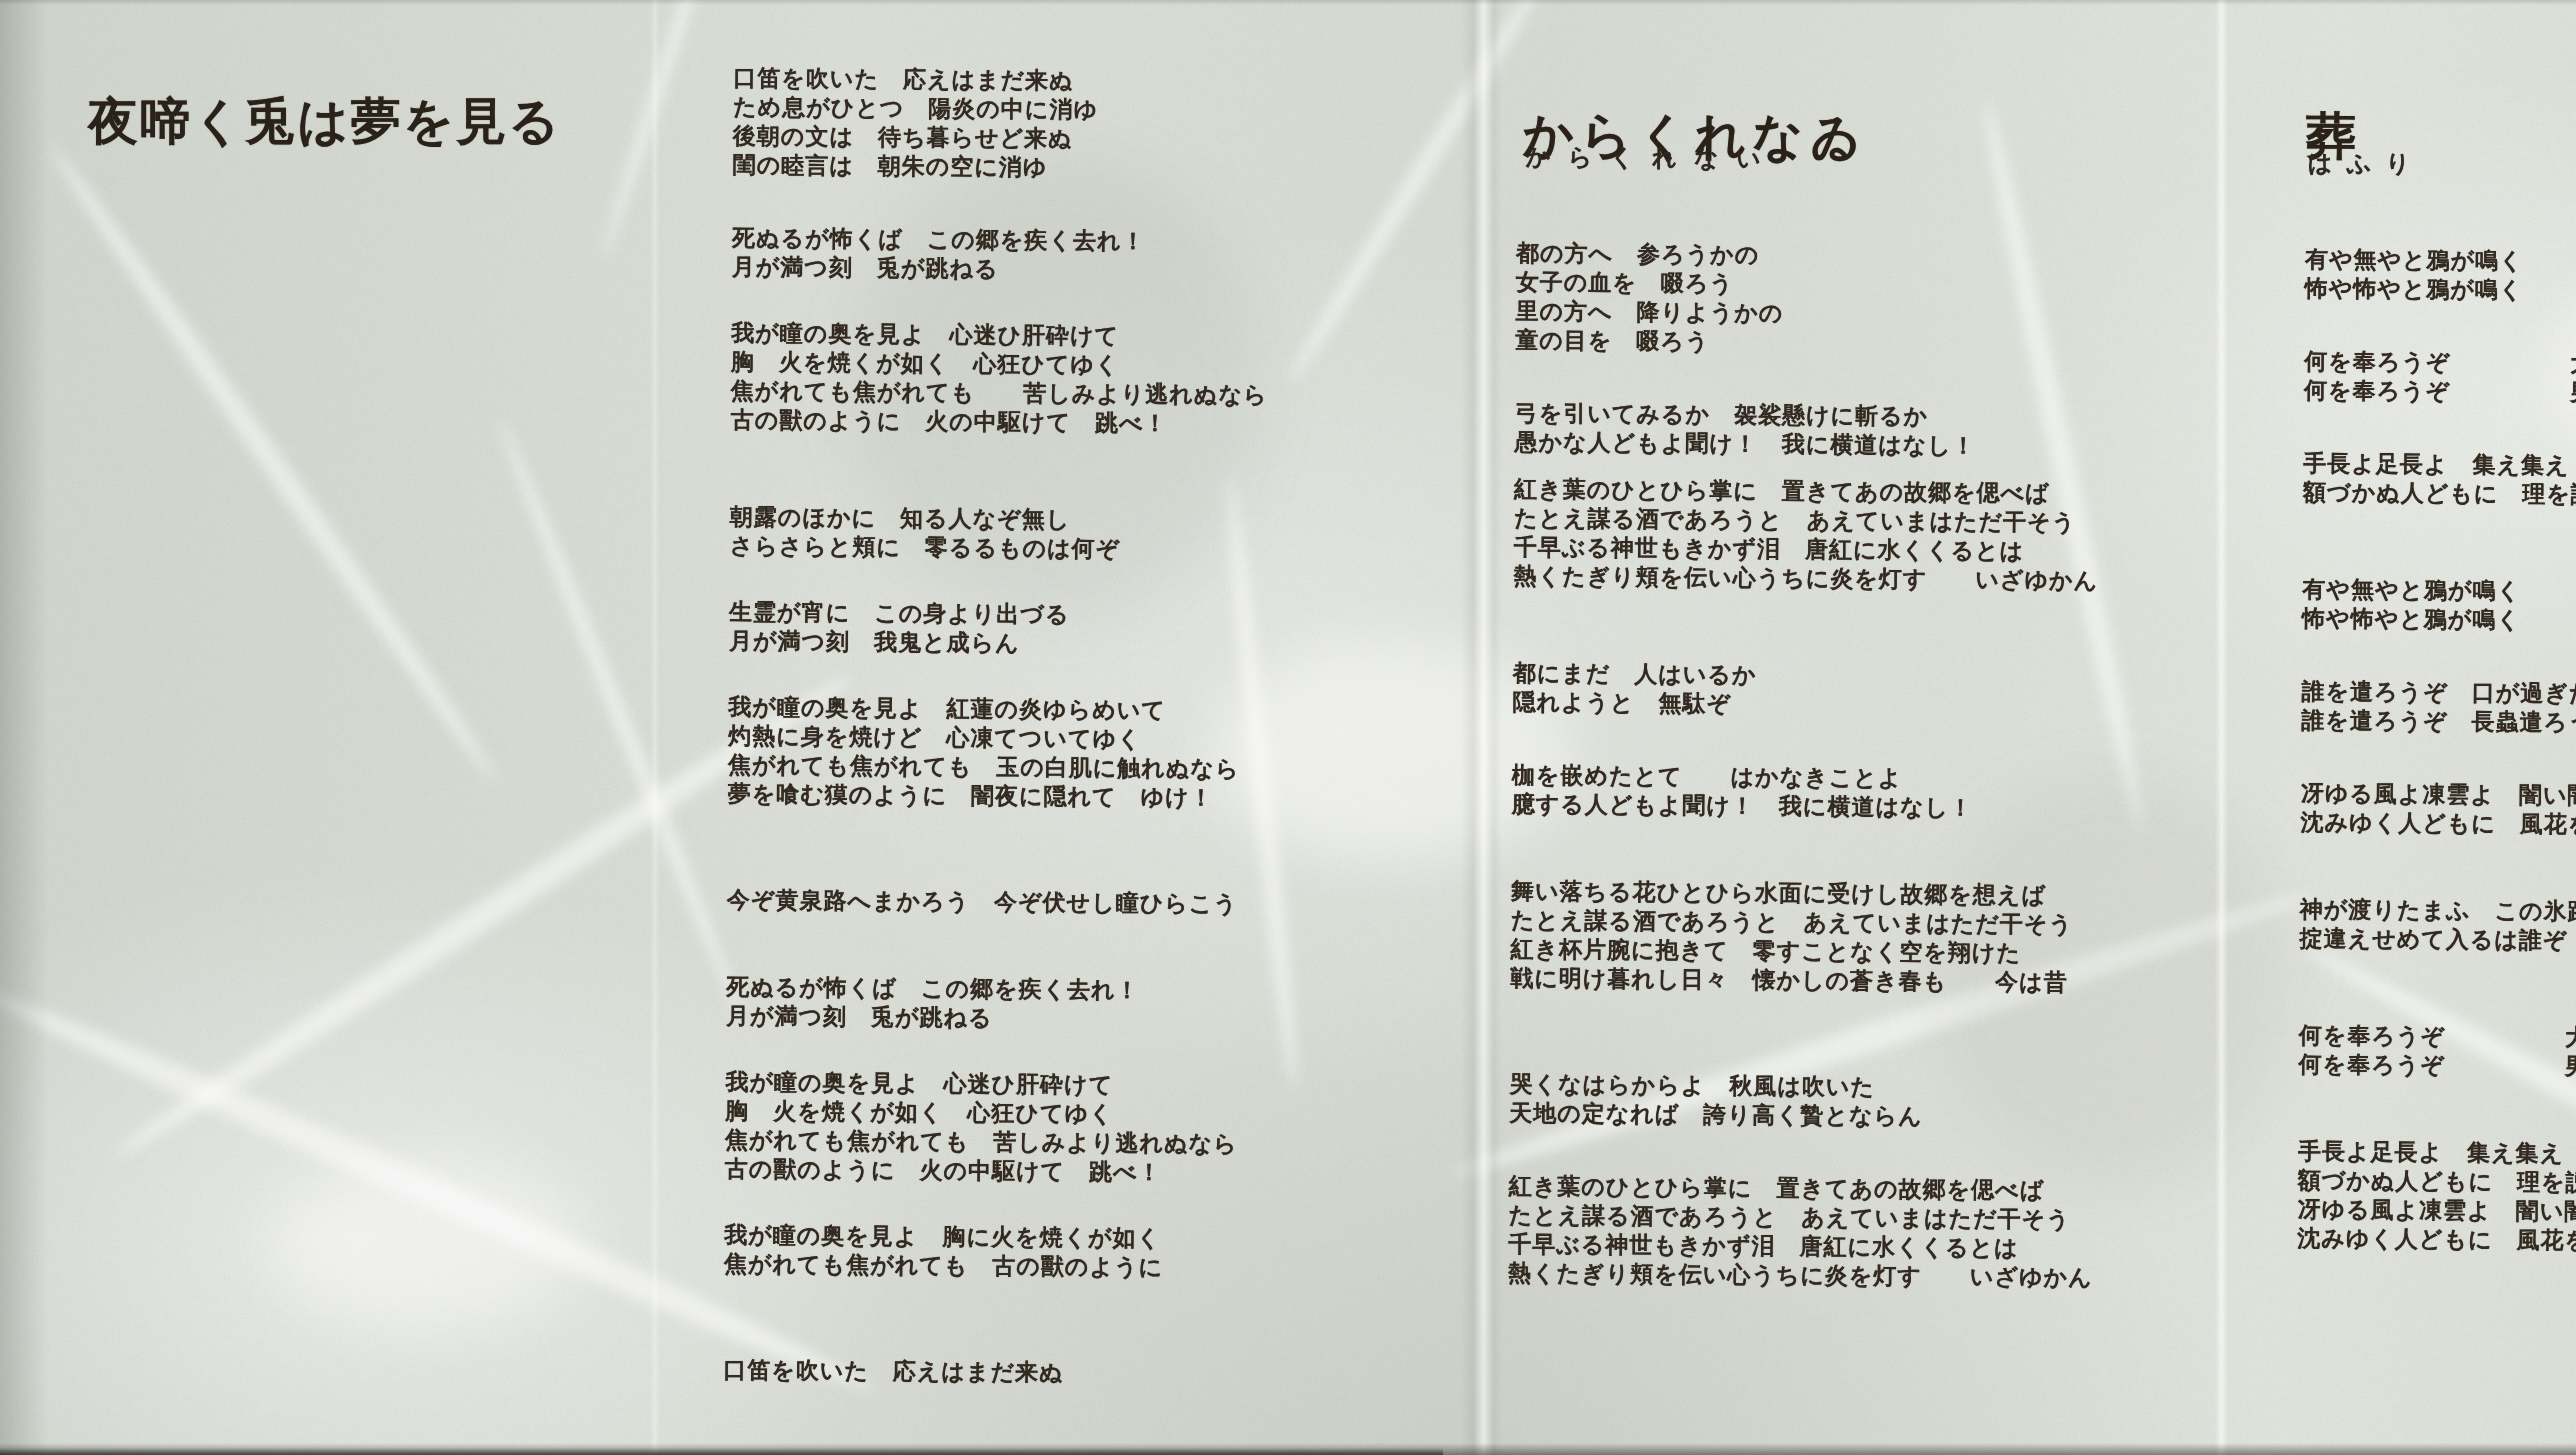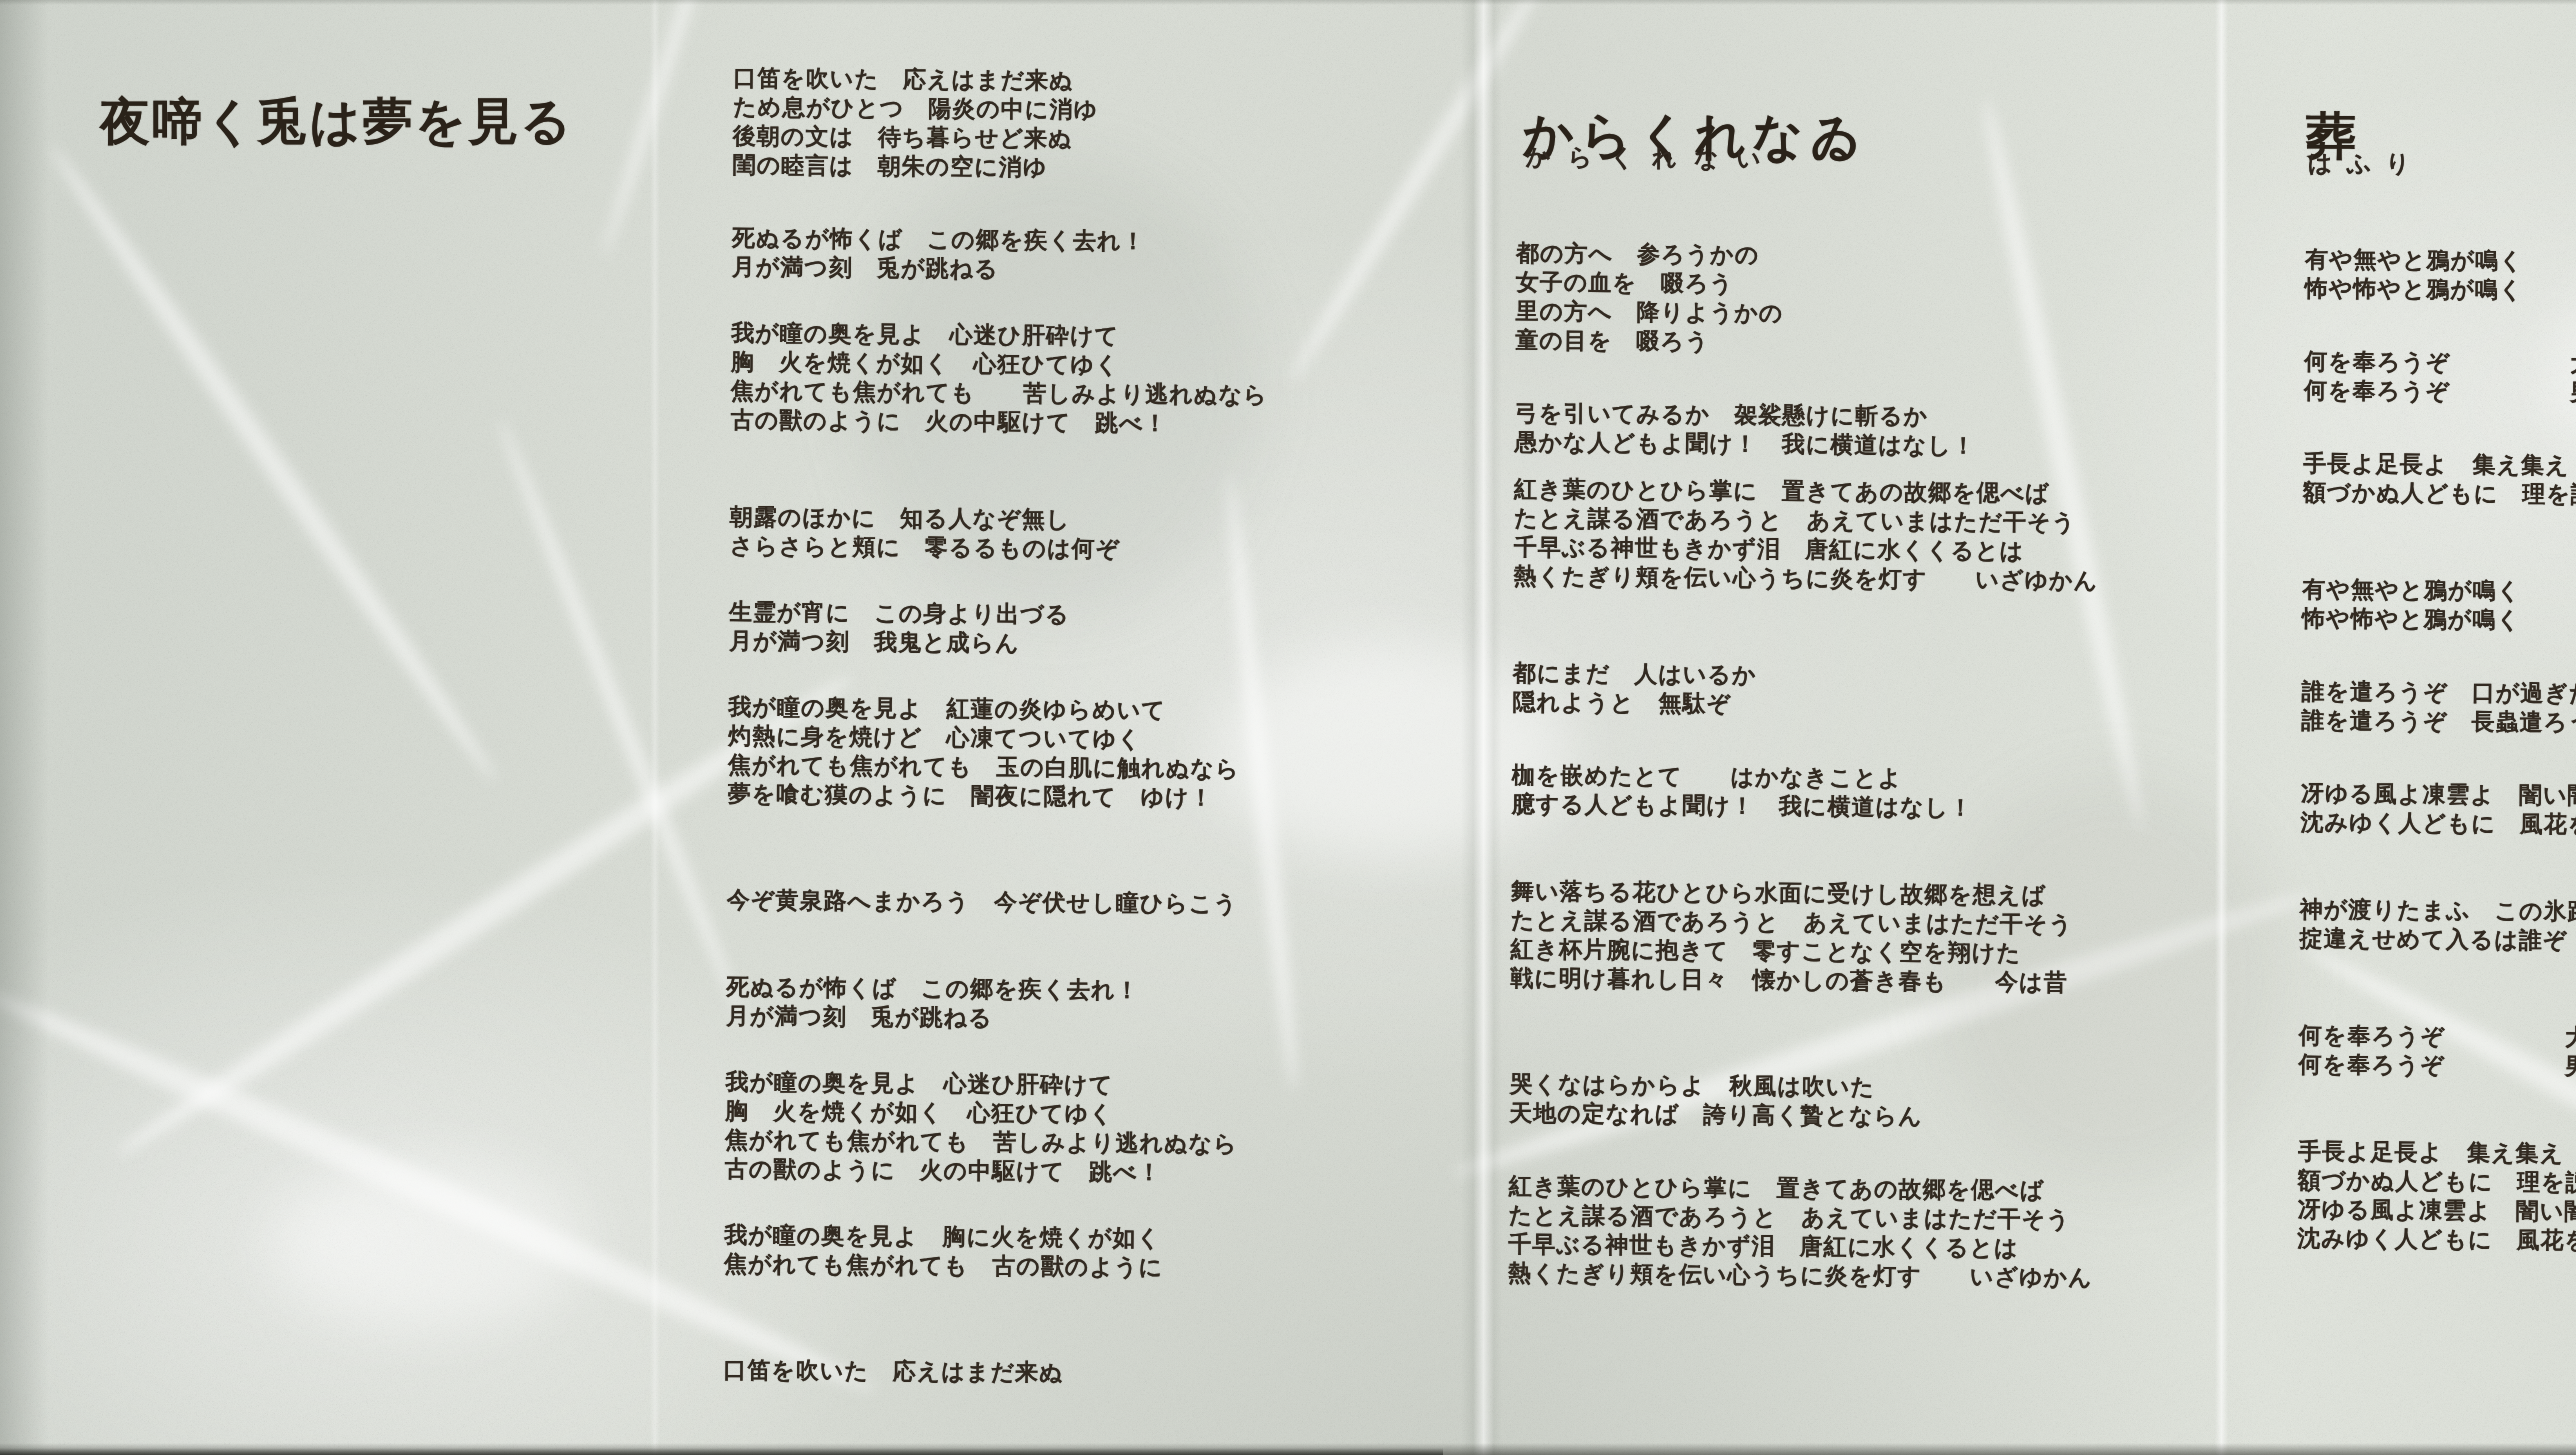--- a/index.html
+++ b/index.html
@@ -34,21 +34,21 @@
   .song-title{
     position:absolute;color:#2a2219;font-weight:bold;
     font-size:50px;letter-spacing:2.1px;white-space:nowrap;
     text-shadow:0 0 1px rgba(38,28,18,.65);
   }
   .song-reading{
     position:absolute;color:#302820;font-weight:bold;
     font-size:24px;white-space:nowrap;
     text-shadow:0 0 0.8px rgba(38,28,18,.55);
   }
-  #song-1-title{left:101px;top:61px;transform:rotate(-.5deg);}
+  #song-1-title{left:89px;top:61px;transform:rotate(-.5deg);}
   #song-1-reading{left:105px;top:132px;letter-spacing:11.3px;transform:rotate(-.5deg);}
   #song-2-title{left:1524px;top:65px;letter-spacing:6.2px;}
   #song-2-reading{left:1527px;top:138px;letter-spacing:17.5px;}
   #song-3-title{left:2307px;top:60px;}
   #song-3-reading{left:2309px;top:138px;letter-spacing:14.4px;}
 
   .lyrics-col{position:absolute;white-space:nowrap;}
   #lyrics-1{left:734px;top:66px;}
   #lyrics-2{left:1518px;top:235px;}
   #lyrics-3{left:2307px;top:235px;}

